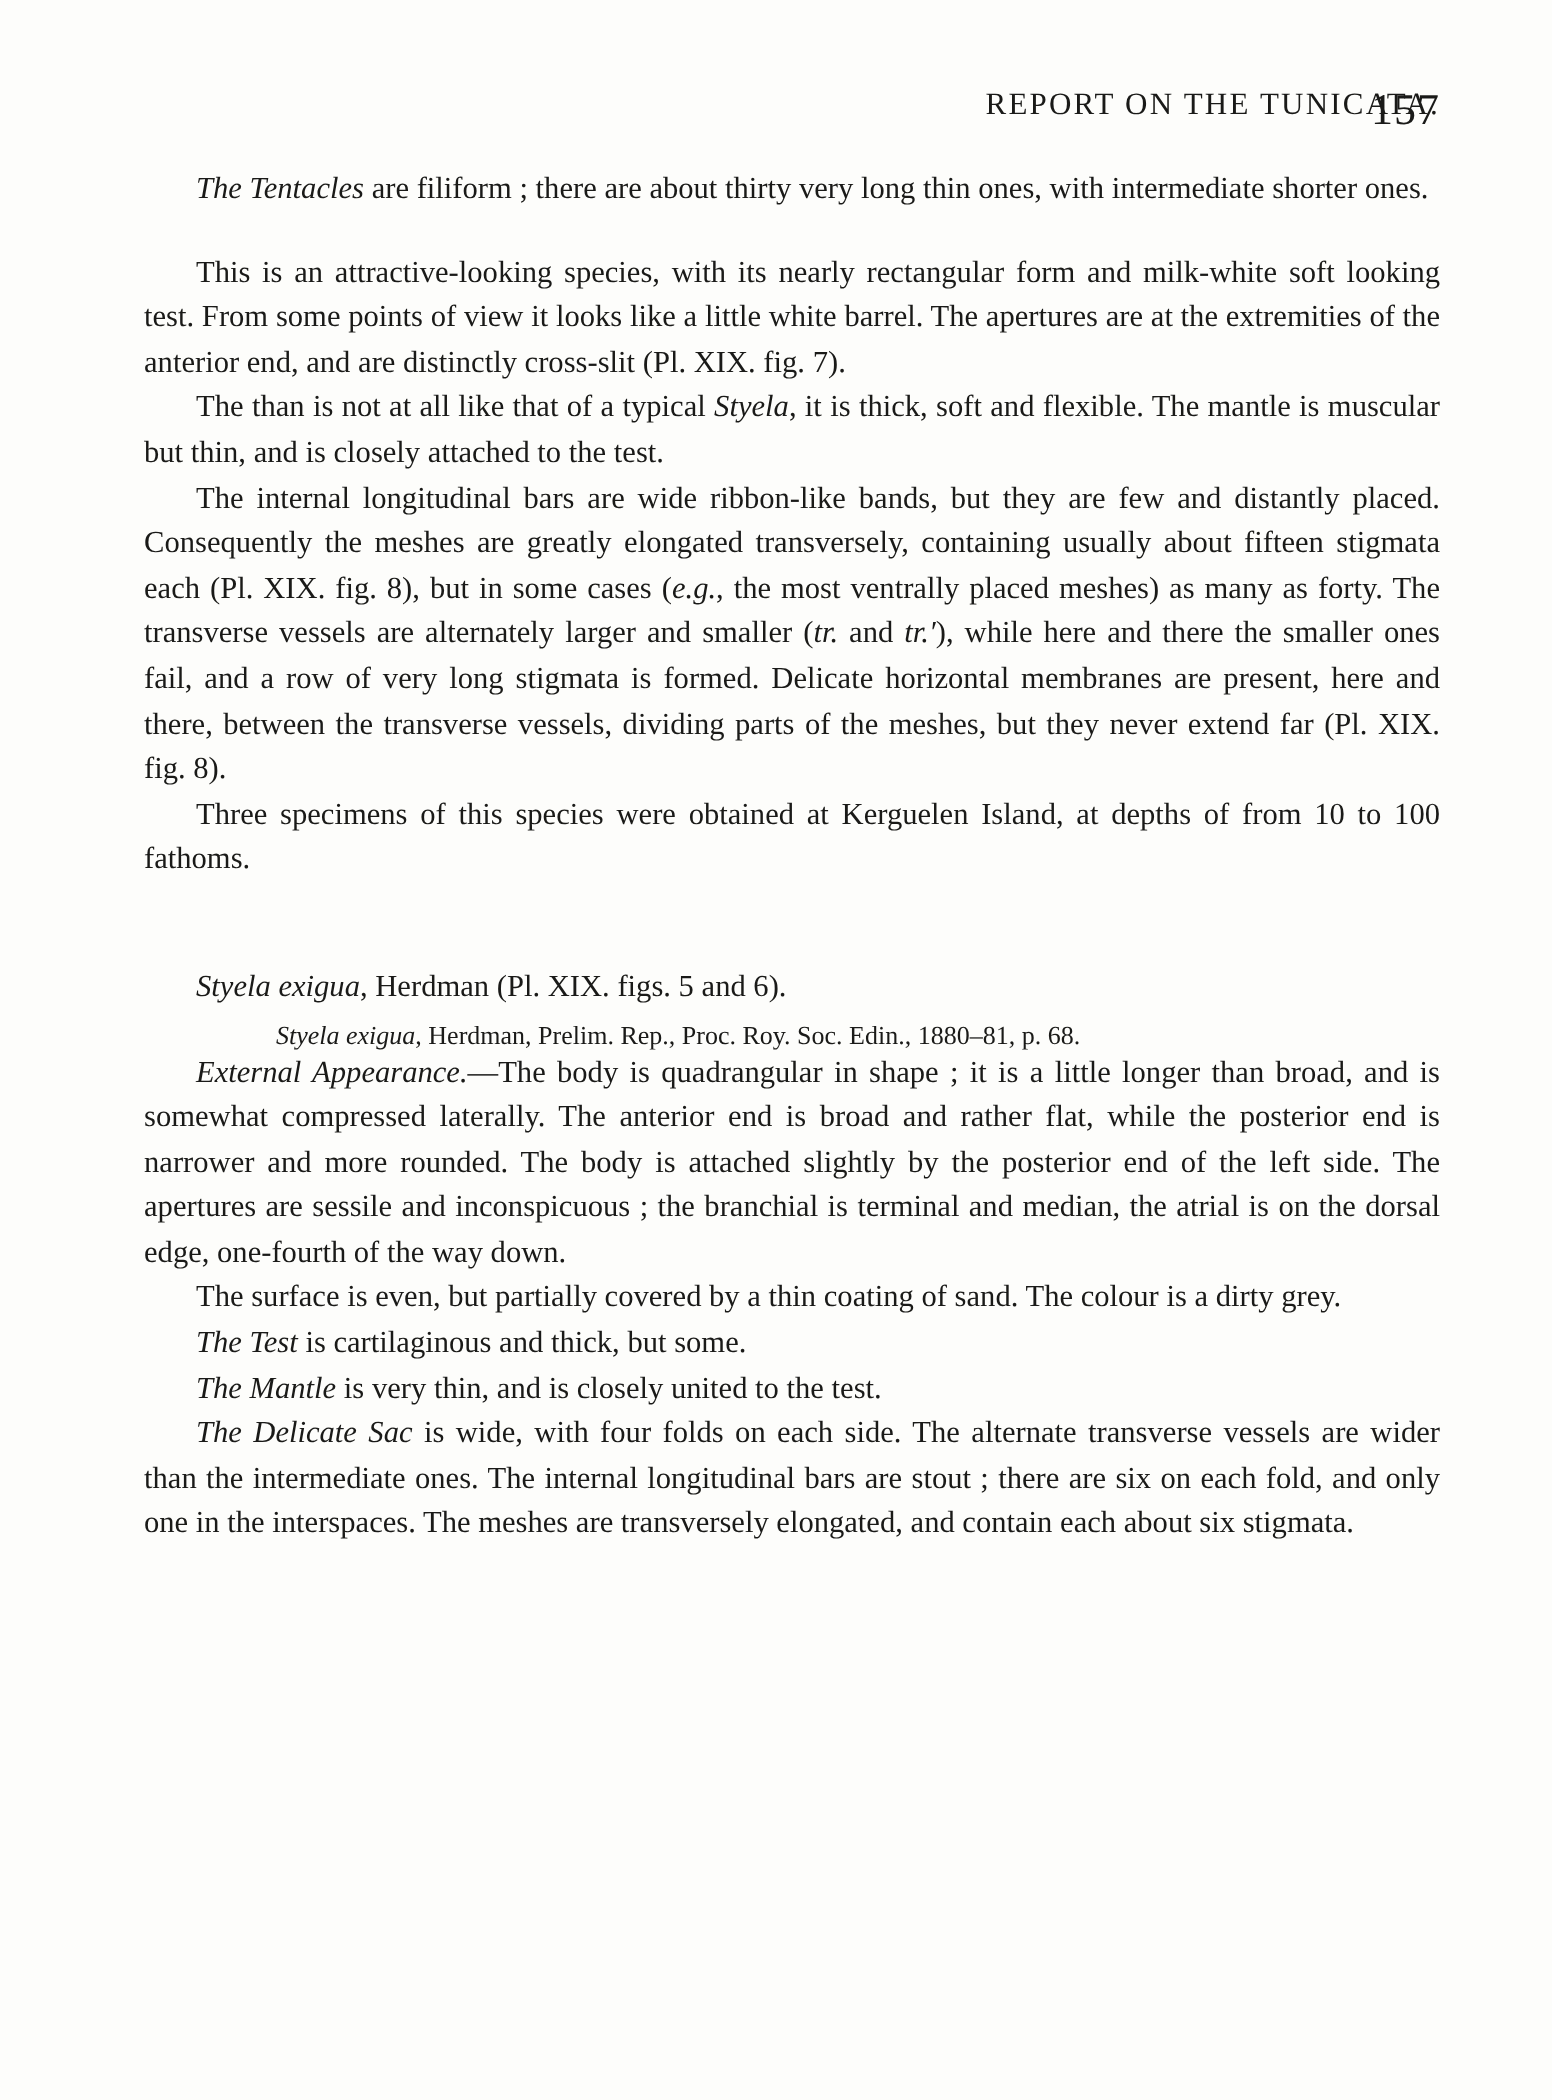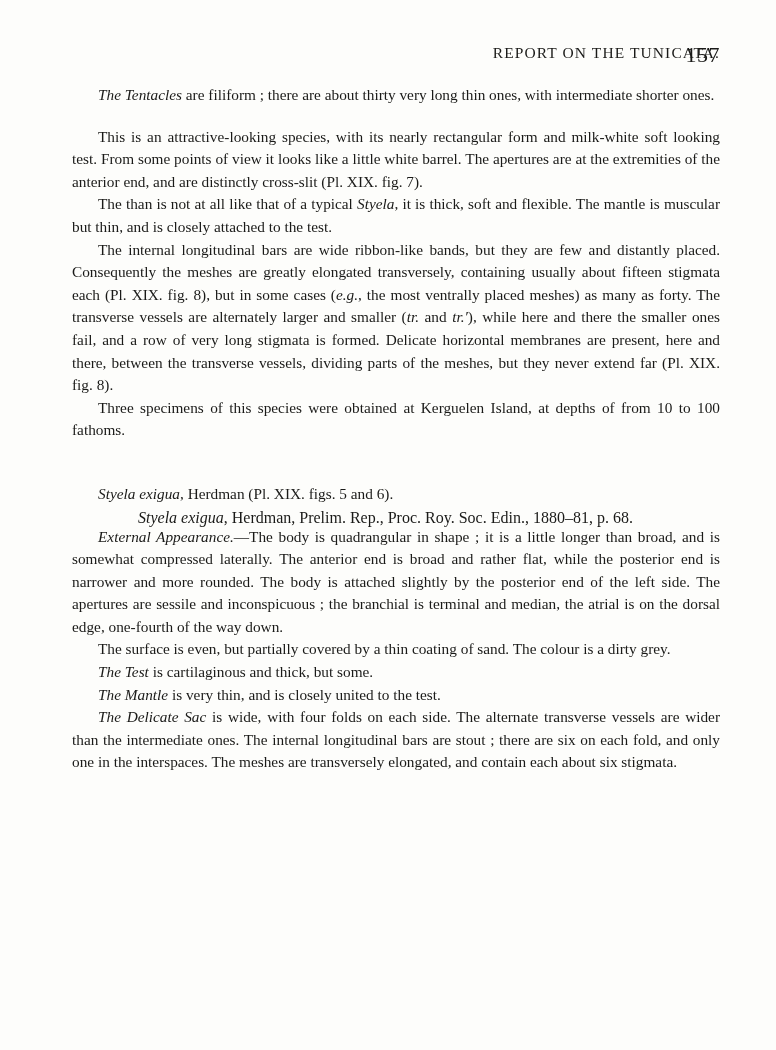--- a/index.html
+++ b/index.html
@@ -72,21 +72,21 @@
   }
   .heading-sp {
     margin-top: 41px;
     text-indent: 26px;
     font-size: 15.3px;
   }
   .ref-line {
     margin-top: 3px;
     text-indent: 0;
     padding-left: 66px;
-    font-size: 16px;
+    font-size: 13px;
     line-height: 17px;
   }
   .sp-name {
     font-style: italic;
   }
 </style>
 </head>
 <body>
 
 <div class="page">

